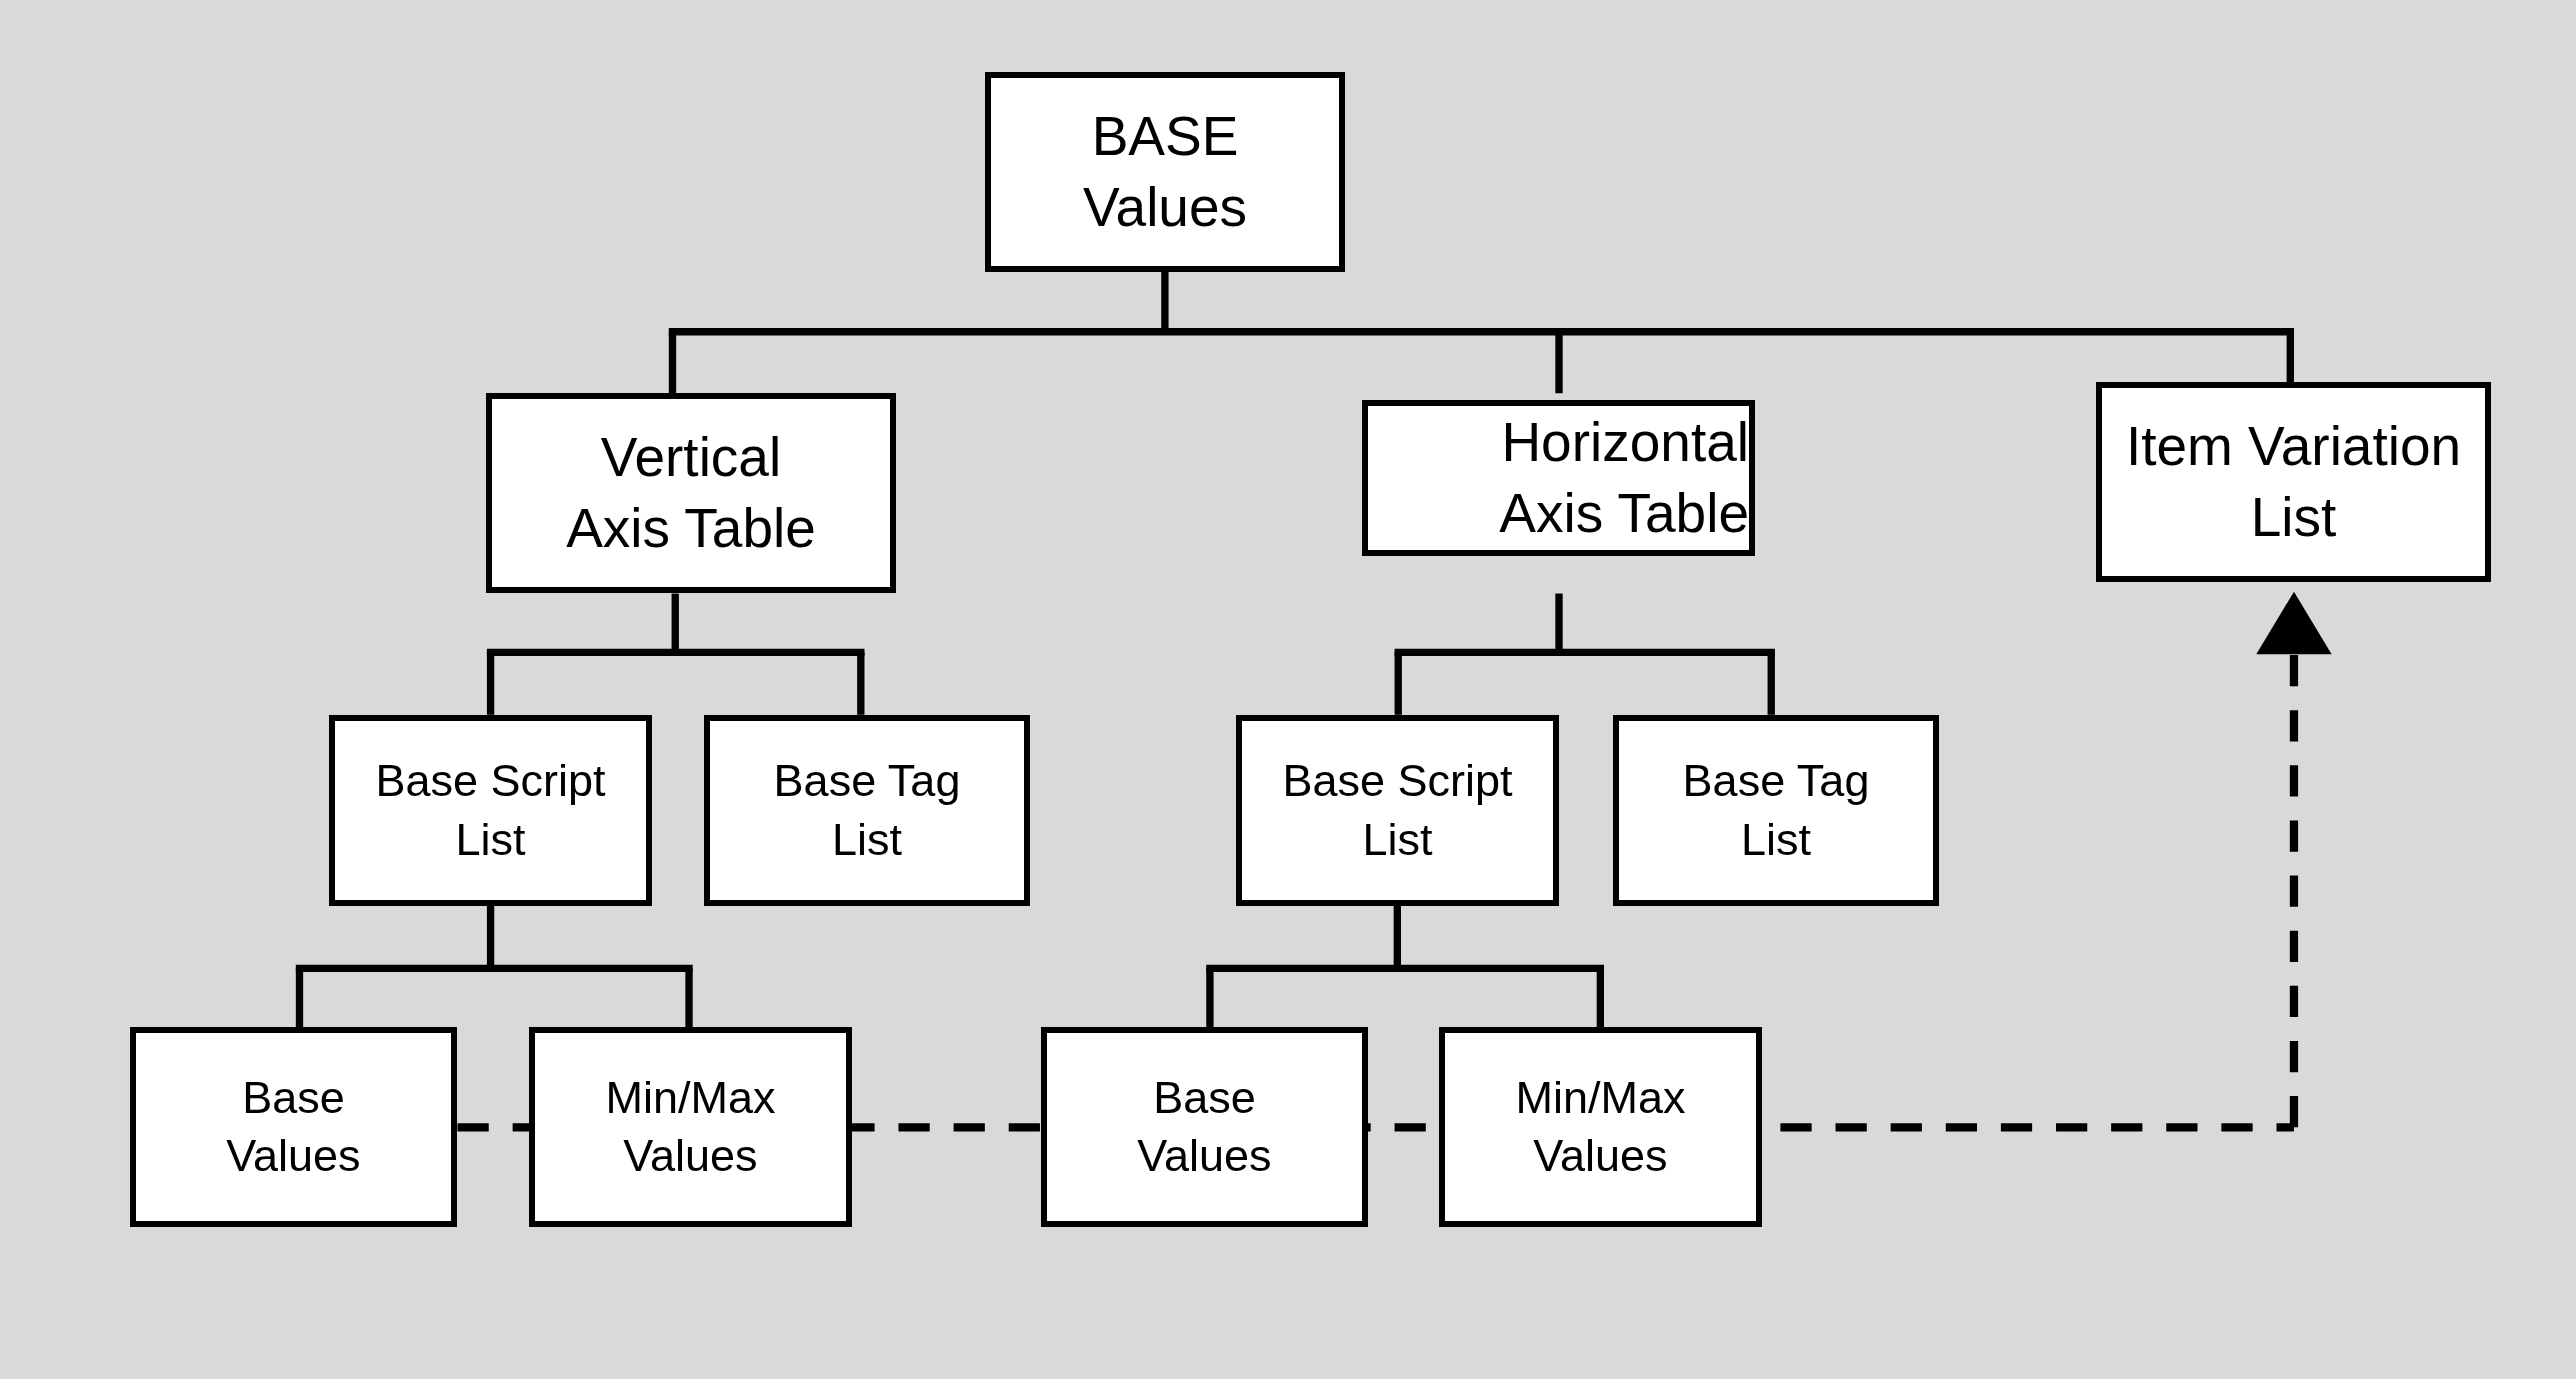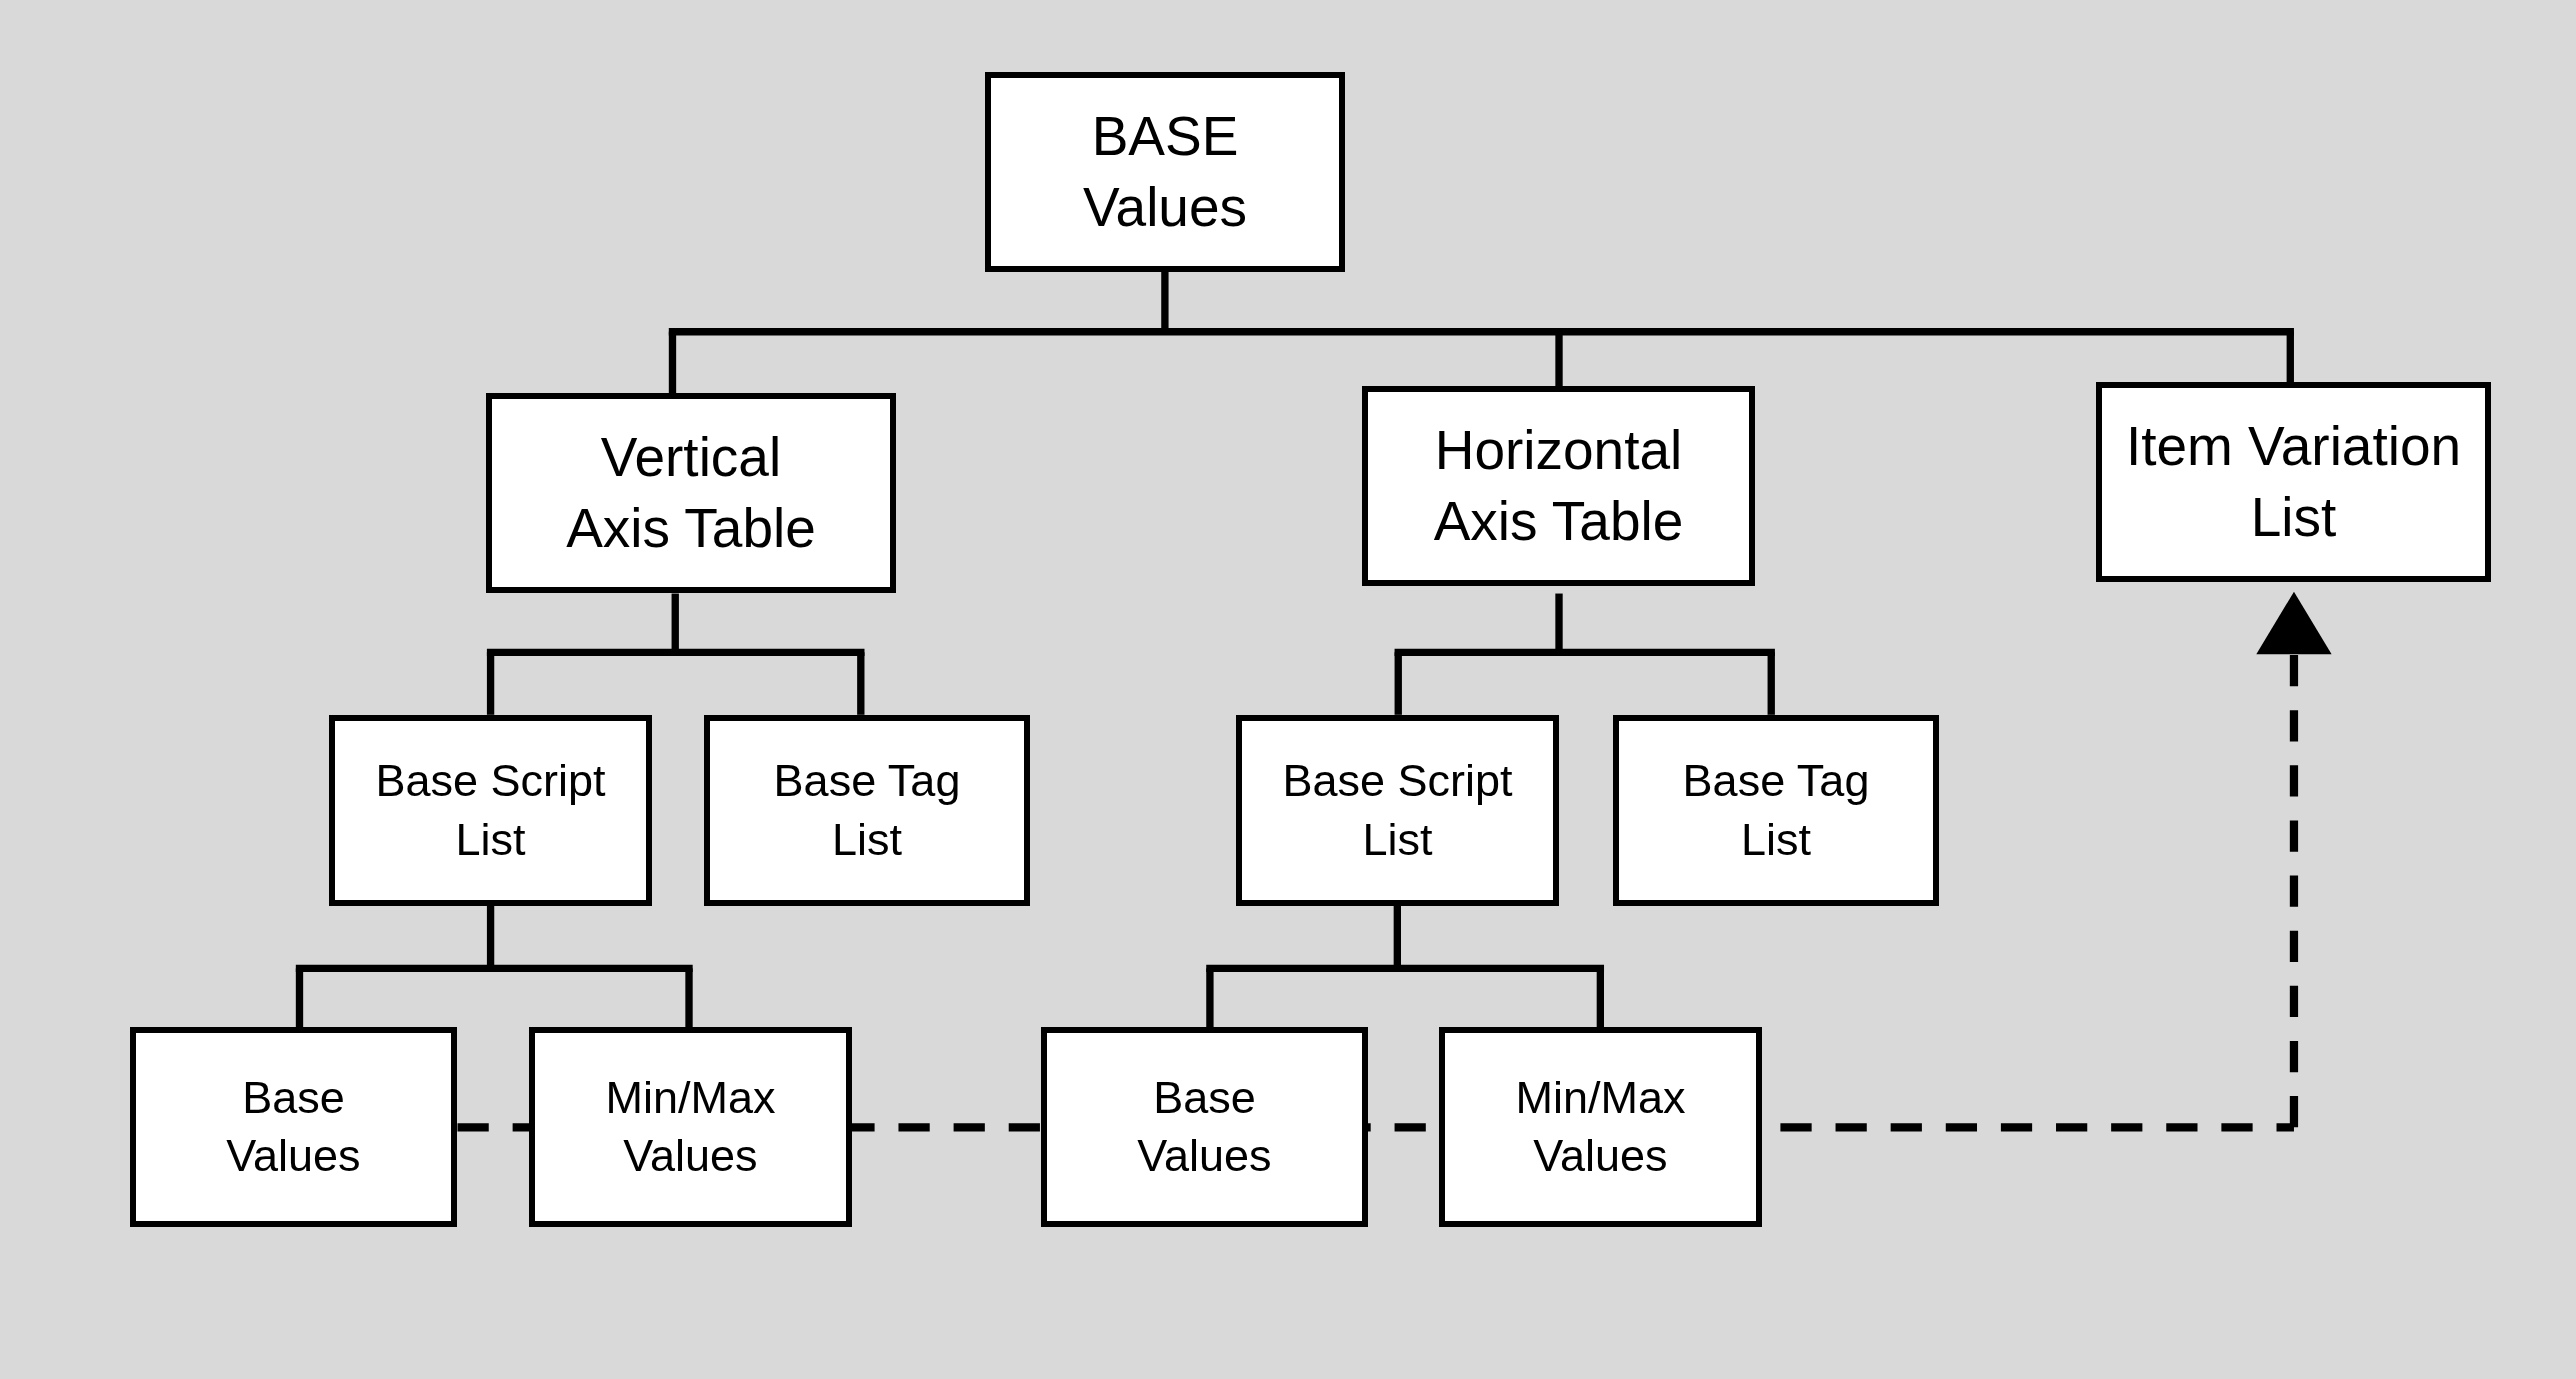--- a/index.html
+++ b/index.html
@@ -100,21 +100,21 @@
   <div class="node f-lg" style="left:985px; top:72px; width:360px; height:200px;">
     <span class="line">BASE</span>
     <span class="line">Values</span>
   </div>
 
   <div class="node f-lg" style="left:486px; top:393px; width:410px; height:200px;">
     <span class="line">Vertical</span>
     <span class="line">Axis Table</span>
   </div>
 
-  <div class="node f-lg" style="left:1362px; top:386px; width:393px; height:200px;">
+  <div class="node f-lg" style="left:1362px; top:400px; width:393px; height:156px;align-items:flex-end;">
     <span class="line">Horizontal</span>
     <span class="line">Axis Table</span>
   </div>
 
   <div class="node f-lg" style="left:2096px; top:382px; width:395px; height:200px;">
     <span class="line">Item Variation</span>
     <span class="line">List</span>
   </div>
 
   <div class="node f-md" style="left:329px; top:715px; width:323px; height:191px;">

